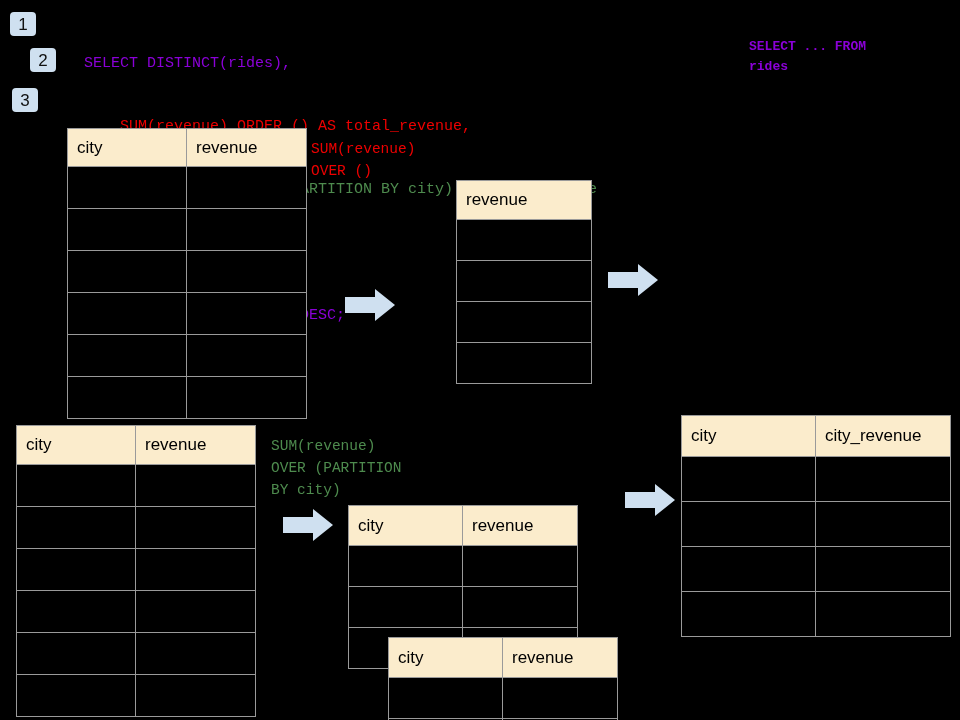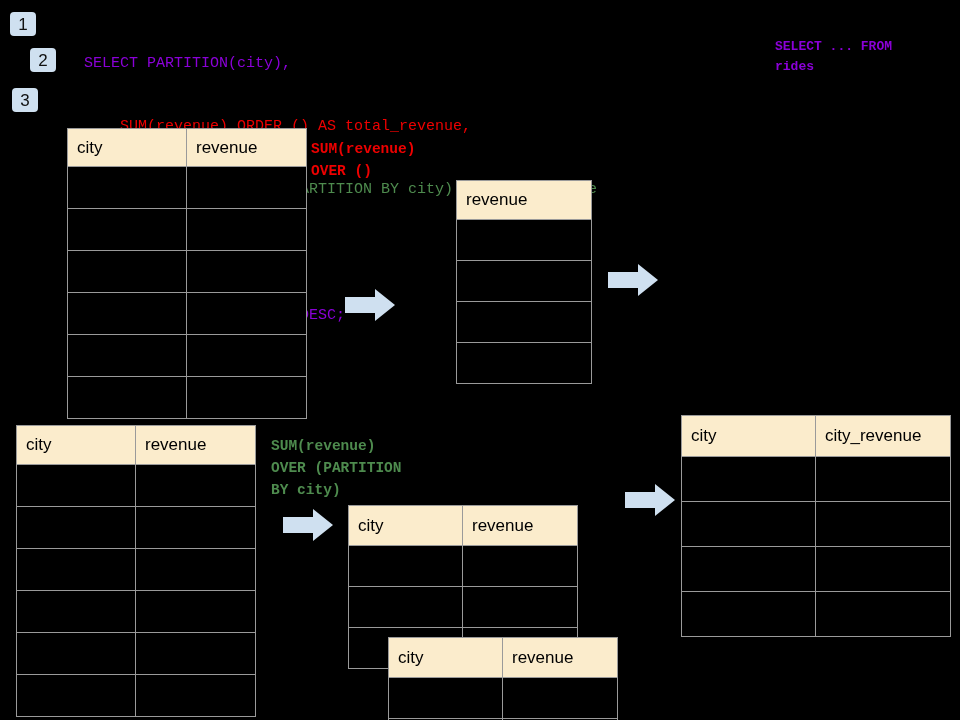--- a/index.html
+++ b/index.html
@@ -44,31 +44,30 @@
   }
   .code-line { white-space: pre; }
 
   .side-note {
     position: absolute;
     font-family: "Liberation Mono", monospace;
     font-size: 13px;
     line-height: 20px;
     white-space: pre-line;
     font-weight: bold;
-    margin-left: 26px;
   }
 
   
   .annot {
     position: absolute;
     font-family: "Liberation Mono", monospace;
     font-size: 14.5px;
     line-height: 22px;
     white-space: pre-line;
-    font-weight: bold;
+    font-weight: normal;
   }
 
   
   .tbl {
     position: absolute;
     border-collapse: collapse;
     table-layout: fixed;
     background: #000000;
   }
   .tbl td, .tbl th {
@@ -96,21 +95,21 @@
 </head>
 <body>
 
 <div id="stage">
 
   <div class="badge" style="left:10px; top:12px;">1</div>
   <div class="badge" style="left:30px; top:48px;">2</div>
   <div class="badge" style="left:12px; top:88px;">3</div>
 
   <div class="code" style="left:84px; top:11px;">
-    <div class="code-line" style="color:#8b00d8">SELECT PARTITION(city),</div>
+    <div class="code-line" style="color:#8b00d8">SELECT DISTINCT(rides),</div>
     <div class="code-line" style="color:#ee0000">    SUM(revenue) ORDER () AS total_revenue,</div>
     <div class="code-line" style="color:#4e8b4e">    SUM(revenue) OVER (PARTITION BY city) as city_revenue</div>
     <div class="code-line" style="color:#8b00d8">  FROM rides</div>
     <div class="code-line" style="color:#8b00d8">  ORDER by city_revenue DESC;</div>
   </div>
 
   <div class="side-note" style="left:749px; top:37px; color:#8b00d8;">SELECT ... FROM
 rides</div>
 
   <div class="annot" style="left:311px; top:138px; color:#ee0000;">SUM(revenue)

